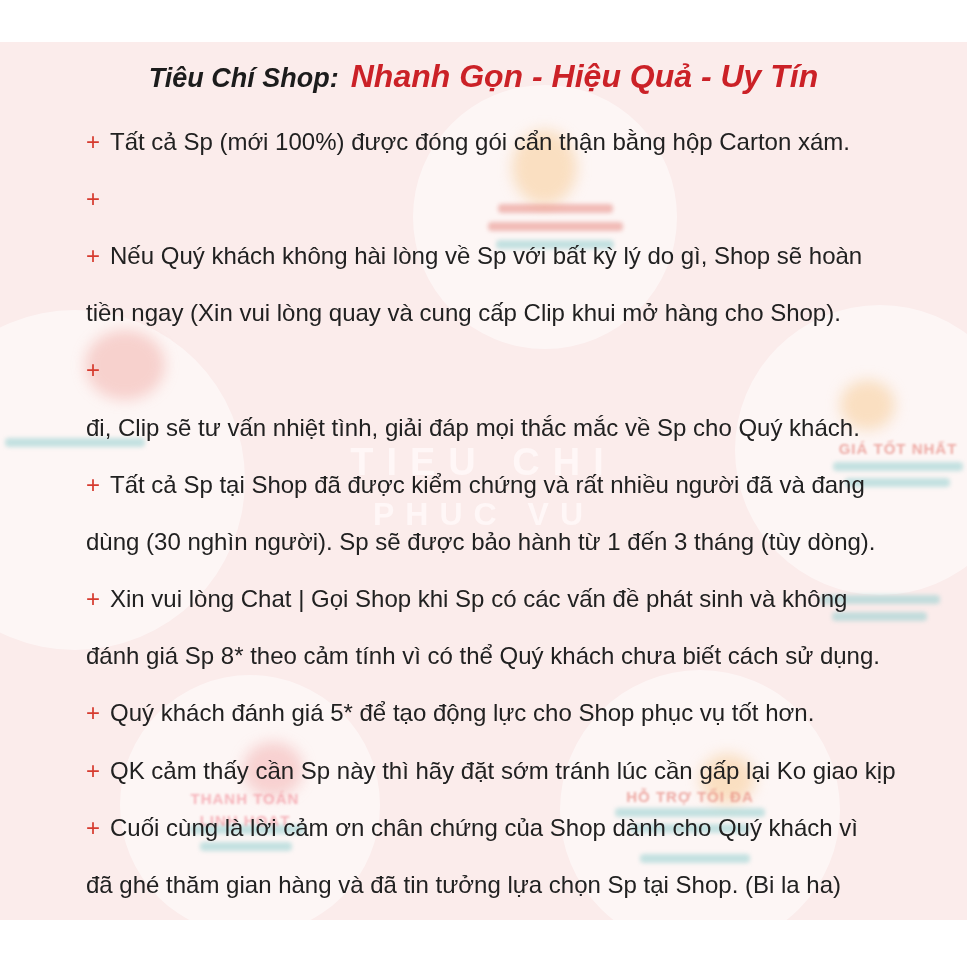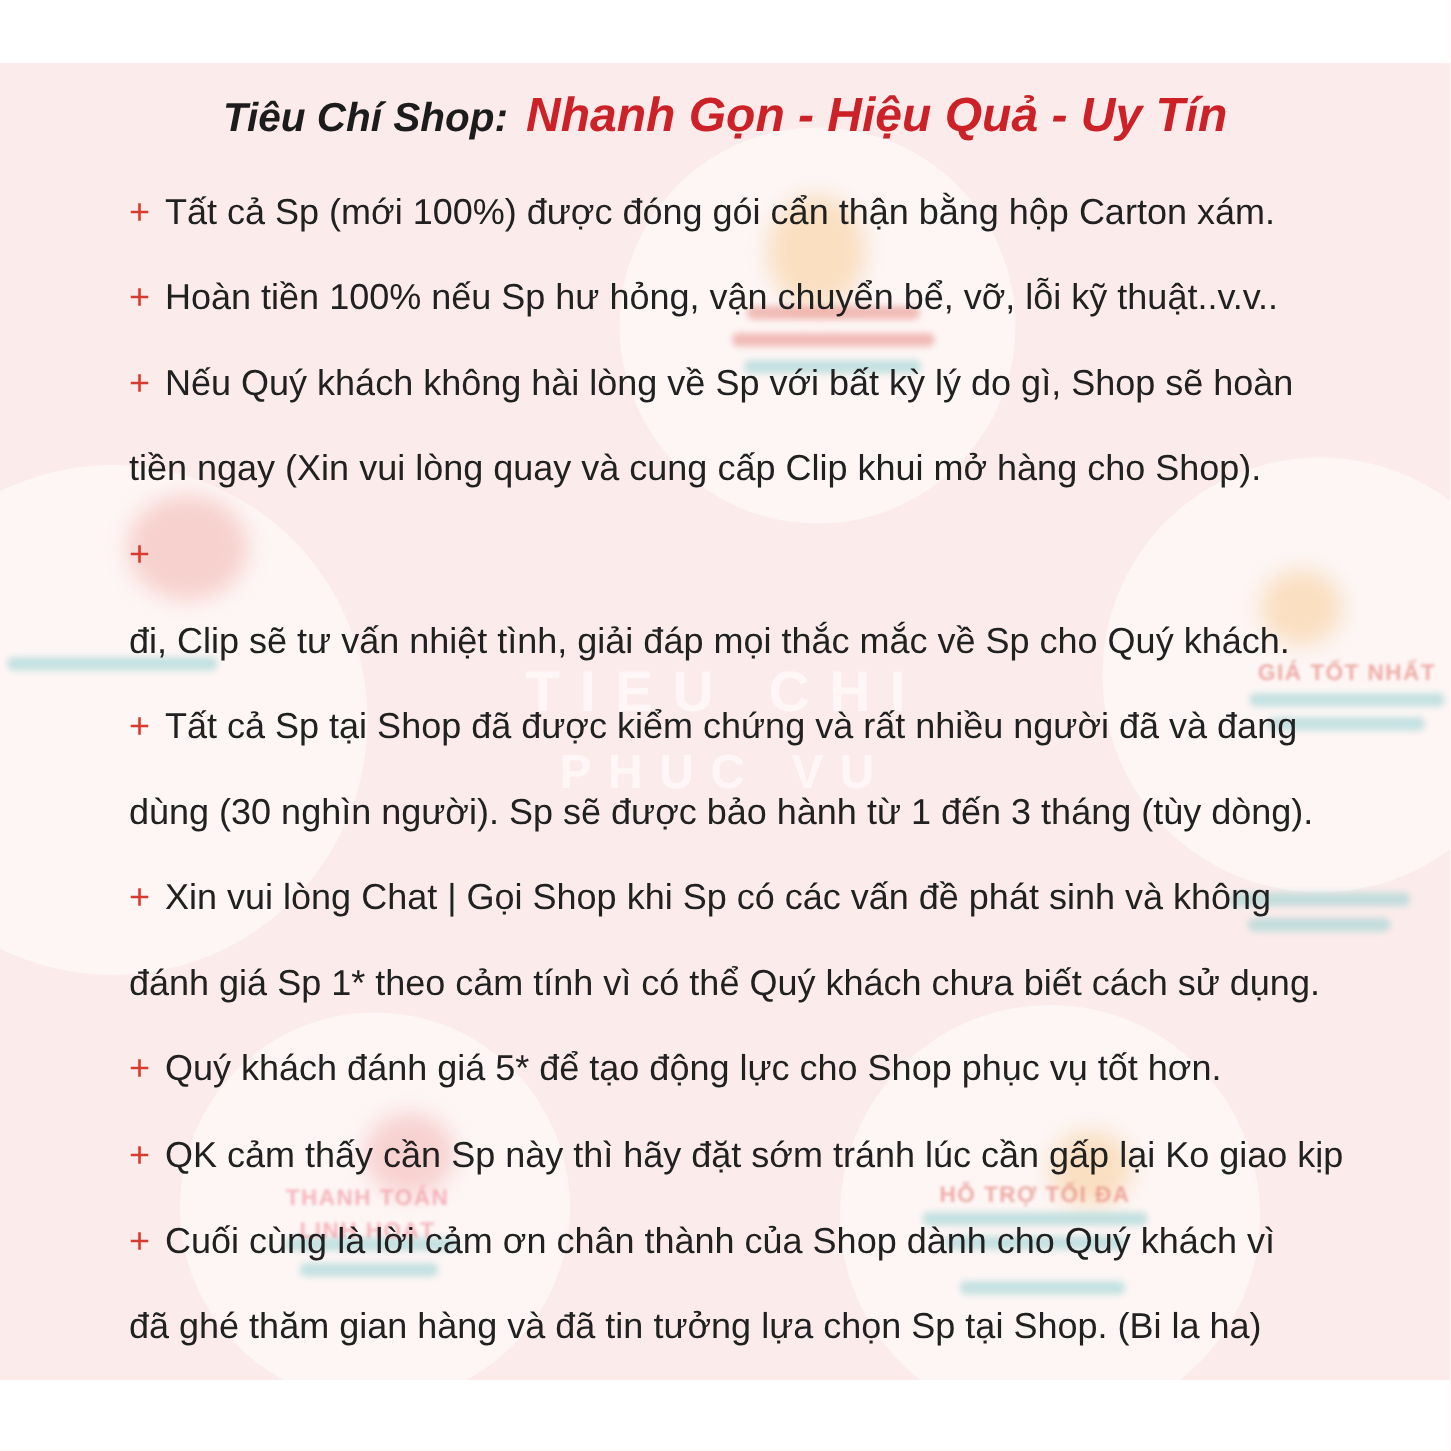--- a/index.html
+++ b/index.html
@@ -94,21 +94,20 @@
       <span class="t-red">Nhanh Gọn - Hiệu Quả - Uy Tín</span>
     </div>
 
     <div class="lines">
       <div class="line">
           <span class="plus">+</span>
           <span class="txt">Tất cả Sp (mới 100%) được đóng gói cẩn thận bằng hộp Carton xám.</span>
         </div>
       <div class="line">
           <span class="plus">+</span>
-          <span class="txt">Hoàn tiền 100% nếu Sp hư hỏng, vận chuyển bể, vỡ, lỗi kỹ thuật..v.v..</span>
         </div>
       <div class="line">
           <span class="plus">+</span>
           <span class="txt">Nếu Quý khách không hài lòng về Sp với bất kỳ lý do gì, Shop sẽ hoàn</span>
         </div>
       <div class="line">
           <span class="plus"></span>
           <span class="txt">tiền ngay (Xin vui lòng quay và cung cấp Clip khui mở hàng cho Shop).</span>
         </div>
       <div class="line">
@@ -125,33 +124,33 @@
       <div class="line">
           <span class="plus"></span>
           <span class="txt">dùng (30 nghìn người). Sp sẽ được bảo hành từ 1 đến 3 tháng (tùy dòng).</span>
         </div>
       <div class="line">
           <span class="plus">+</span>
           <span class="txt">Xin vui lòng Chat | Gọi Shop khi Sp có các vấn đề phát sinh và không</span>
         </div>
       <div class="line">
           <span class="plus"></span>
-          <span class="txt">đánh giá Sp 1* theo cảm tính vì có thể Quý khách chưa biết cách sử dụng.</span>
+          <span class="txt">đánh giá Sp 8* theo cảm tính vì có thể Quý khách chưa biết cách sử dụng.</span>
         </div>
       <div class="line">
           <span class="plus">+</span>
           <span class="txt">Quý khách đánh giá 5* để tạo động lực cho Shop phục vụ tốt hơn.</span>
         </div>
       <div class="line">
           <span class="plus">+</span>
           <span class="txt">QK cảm thấy cần Sp này thì hãy đặt sớm tránh lúc cần gấp lại Ko giao kịp</span>
         </div>
       <div class="line">
           <span class="plus">+</span>
-          <span class="txt">Cuối cùng là lời cảm ơn chân thành của Shop dành cho Quý khách vì</span>
+          <span class="txt">Cuối cùng là lời cảm ơn chân chứng của Shop dành cho Quý khách vì</span>
         </div>
       <div class="line">
           <span class="plus"></span>
           <span class="txt">đã ghé thăm gian hàng và đã tin tưởng lựa chọn Sp tại Shop. (Bi la ha)</span>
         </div>
     </div>
 
   </div>
 
   <div class="band bottom"></div>

